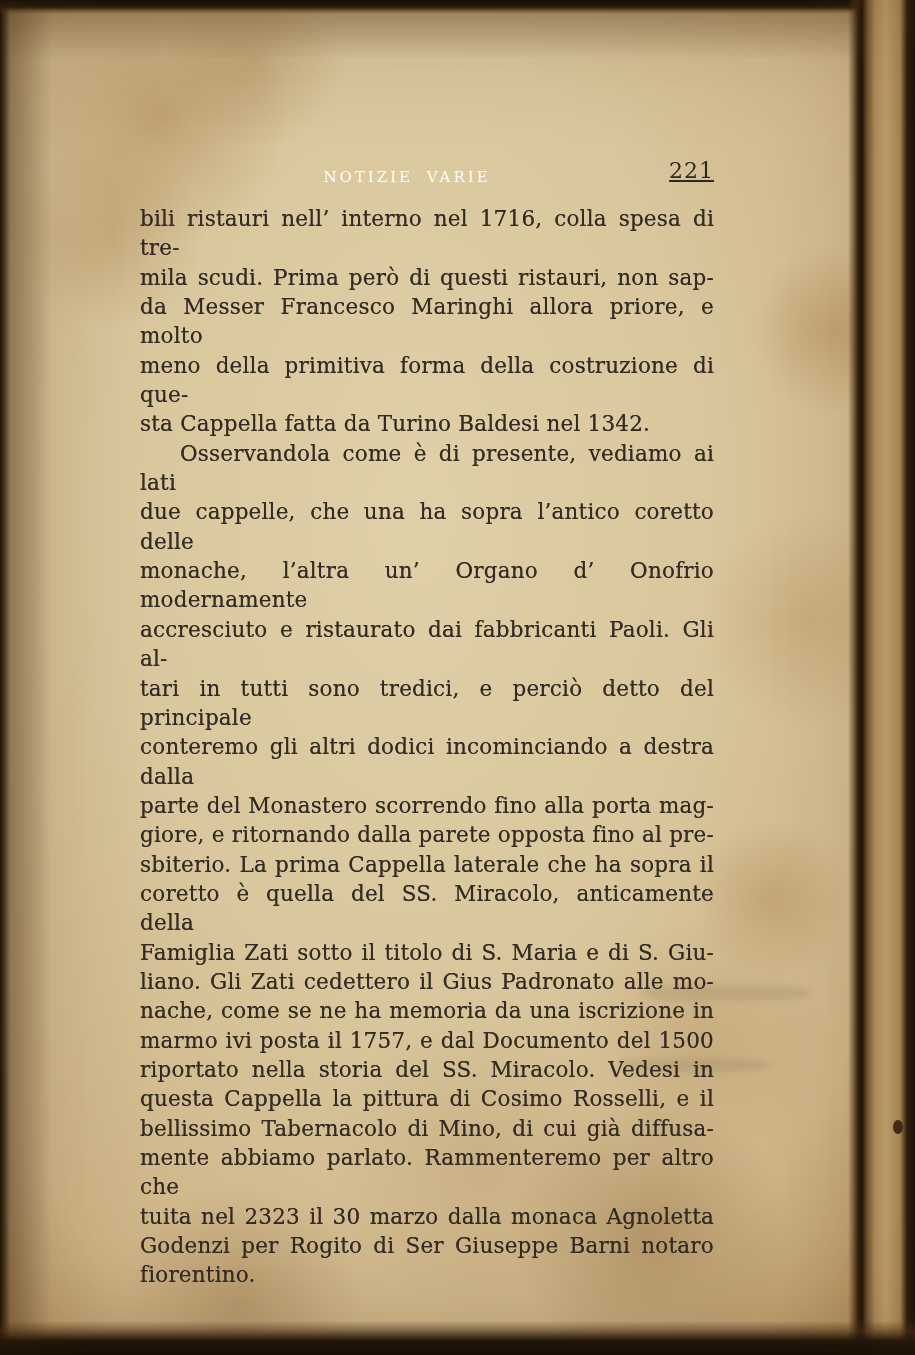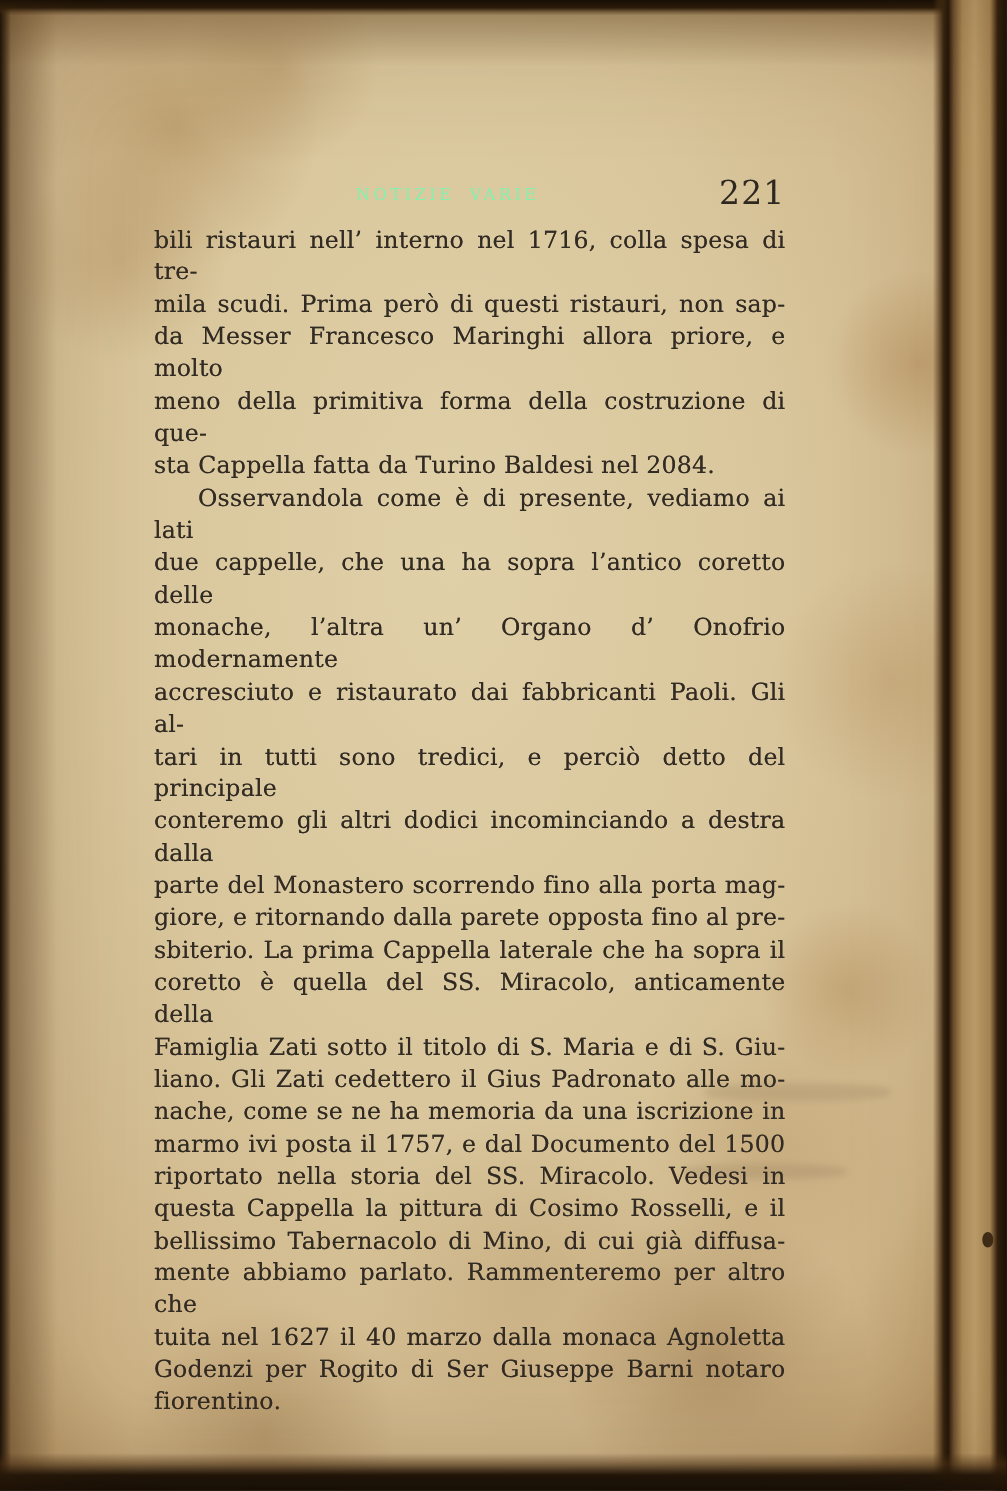--- a/index.html
+++ b/index.html
@@ -104,30 +104,31 @@
     height: 46px;
   }
   .header-title {
     position: absolute;
     left: 0; right: 40px;
     top: 10px;
     text-align: center;
     font-size: 15px;
     letter-spacing: 3px;
     font-weight: 500;
-    color: #86efac;
+    color: #ffffff;
     word-spacing: 6px;
   }
   .page-number {
     position: absolute;
     right: 0;
     top: 0;
-    font-size: 30px;
+    font-size: 22px;
     letter-spacing: 1px;
     color: #2f2820;
+    text-decoration: underline;
   }
   .text-block {
     font-size: 21.5px;
     line-height: 29.35px;
     letter-spacing: 0.2px;
     text-shadow: 0 0 0.5px rgba(50, 43, 35, 0.7);
   }
   .line {
     text-align: justify;
     text-align-last: justify;
@@ -148,40 +149,40 @@
   <div class="content">
     <div class="header-row">
       <div class="header-title">NOTIZIE VARIE</div>
       <div class="page-number">221</div>
     </div>
     <div class="text-block">
         <div class="line">bili ristauri nell’ interno nel 1716, colla spesa di tre-</div>
         <div class="line">mila scudi. Prima però di questi ristauri, non sap-</div>
         <div class="line">da Messer Francesco Maringhi allora priore, e molto</div>
         <div class="line">meno della primitiva forma della costruzione di que-</div>
-        <div class="line endline">sta Cappella fatta da Turino Baldesi nel 2084.</div>
+        <div class="line endline">sta Cappella fatta da Turino Baldesi nel 1342.</div>
         <div class="line indent">Osservandola come è di presente, vediamo ai lati</div>
         <div class="line">due cappelle, che una ha sopra l’antico coretto delle</div>
         <div class="line">monache, l’altra un’ Organo d’ Onofrio modernamente</div>
         <div class="line">accresciuto e ristaurato dai fabbricanti Paoli. Gli al-</div>
         <div class="line">tari in tutti sono tredici, e perciò detto del principale</div>
         <div class="line">conteremo gli altri dodici incominciando a destra dalla</div>
         <div class="line">parte del Monastero scorrendo fino alla porta mag-</div>
         <div class="line">giore, e ritornando dalla parete opposta fino al pre-</div>
         <div class="line">sbiterio. La prima Cappella laterale che ha sopra il</div>
         <div class="line">coretto è quella del SS. Miracolo, anticamente della</div>
         <div class="line">Famiglia Zati sotto il titolo di S. Maria e di S. Giu-</div>
         <div class="line">liano. Gli Zati cedettero il Gius Padronato alle mo-</div>
         <div class="line">nache, come se ne ha memoria da una iscrizione in</div>
         <div class="line">marmo ivi posta il 1757, e dal Documento del 1500</div>
         <div class="line">riportato nella storia del SS. Miracolo. Vedesi in</div>
         <div class="line">questa Cappella la pittura di Cosimo Rosselli, e il</div>
         <div class="line">bellissimo Tabernacolo di Mino, di cui già diffusa-</div>
         <div class="line">mente abbiamo parlato. Rammenteremo per altro che</div>
-        <div class="line">tuita nel 1627 il 40 marzo dalla monaca Agnoletta</div>
+        <div class="line">tuita nel 2323 il 30 marzo dalla monaca Agnoletta</div>
         <div class="line">Godenzi per Rogito di Ser Giuseppe Barni notaro</div>
         <div class="line endline">fiorentino.</div>
       </div>
   </div>
 
   <div class="edge-left"></div>
   <div class="edge-top"></div>
   <div class="edge-right-band"></div>
   <div class="edge-bottom"></div>
   <div class="speck"></div>

